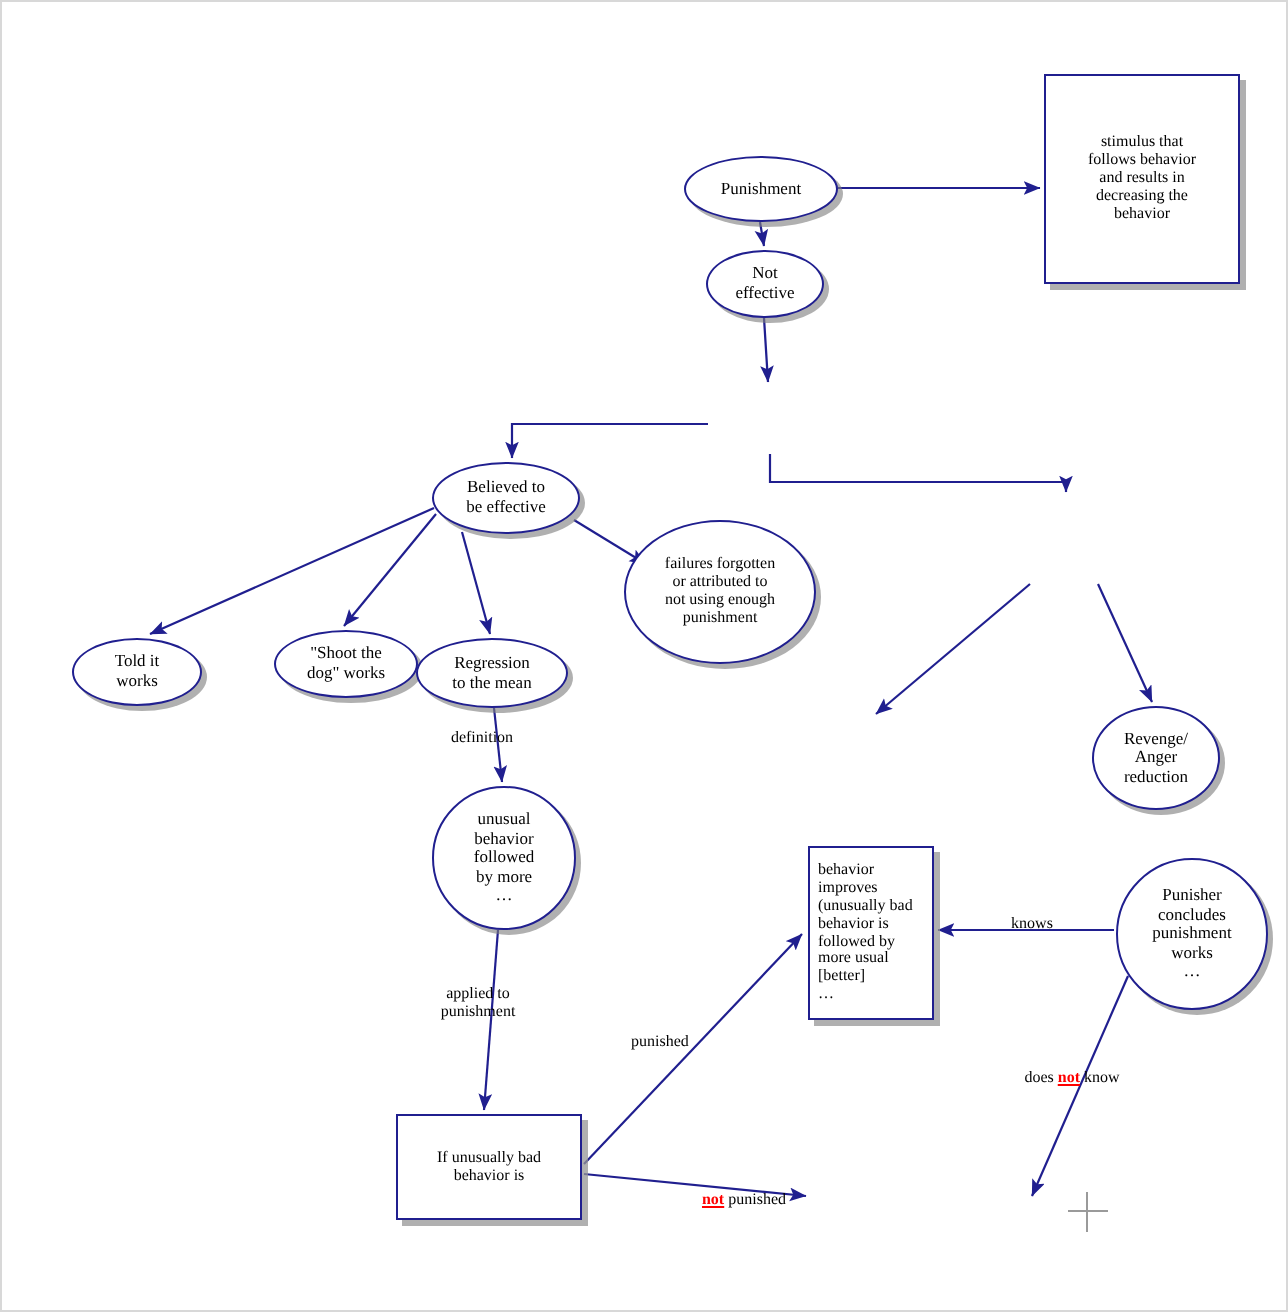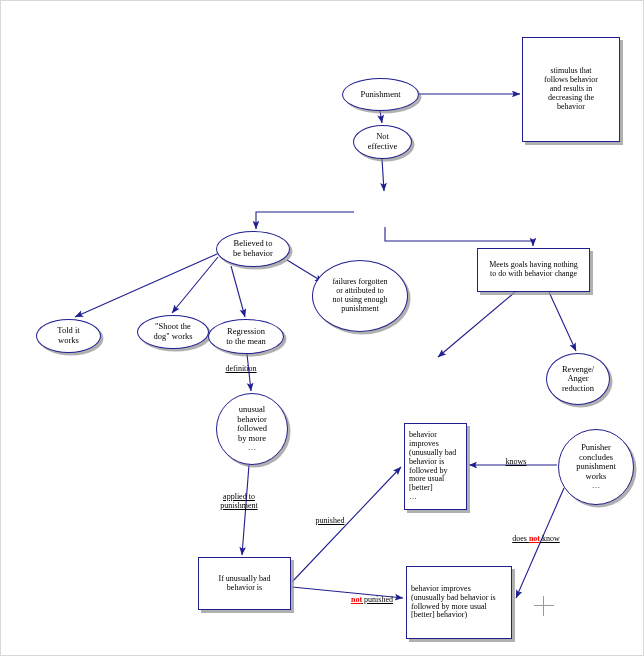--- a/index.html
+++ b/index.html
@@ -62,21 +62,20 @@
     padding: 0 4px;
   }
   .edge-label {
     position: absolute;
     color: #000000;
     background: transparent;
     white-space: pre-line;
     text-align: center;
     line-height: 1.15;
     z-index: 6;
-    text-decoration: underline;
   }
   .neg {
     color: #ff0000;
     text-decoration: underline;
     font-weight: bold;
   }
   #cursor {
     position: absolute;
     z-index: 30;
     pointer-events: none;
@@ -156,34 +155,30 @@
   </div>
 
   <div class="node ellipse" style="left:352px; top:124px; width:59px; height:34px; font-size:8.5px;">
     <span class="node-label">Not
 effective</span>
   </div>
 
 
   <div class="node ellipse" style="left:215px; top:230px; width:74px; height:36px; font-size:8.5px;">
     <span class="node-label">Believed to
-be behavior</span>
+be effective</span>
   </div>
 
   <div class="node ellipse" style="left:311px; top:259px; width:96px; height:72px; font-size:8px;">
     <span class="node-label">failures forgotten
 or attributed to
 not using enough
 punishment</span>
   </div>
 
-  <div class="node rect" style="left:476px; top:247px; width:113px; height:44px; font-size:8px;">
-    <span class="node-label">Meets goals having nothing
-to do with behavior change</span>
-  </div>
 
   <div class="node ellipse" style="left:35px; top:318px; width:65px; height:34px; font-size:8.5px;">
     <span class="node-label">Told it
 works</span>
   </div>
 
   <div class="node ellipse" style="left:136px; top:314px; width:72px; height:34px; font-size:8.5px;">
     <span class="node-label">"Shoot the
 dog" works</span>
   </div>
@@ -225,26 +220,20 @@
 punishment
 works
 …</span>
   </div>
 
   <div class="node rect" style="left:197px; top:556px; width:93px; height:53px; font-size:8px;">
     <span class="node-label">If unusually bad
 behavior is</span>
   </div>
 
-  <div class="node rect align-left" style="left:405px; top:565px; width:106px; height:73px; font-size:8px;">
-    <span class="node-label">behavior improves
-(unusually bad behavior is
-followed by more usual
-[better] behavior)</span>
-  </div>
 
   <div class="edge-label" style="left:210px; top:363px; width:60px; font-size:8px;">definition</div>
 
   <div class="edge-label" style="left:200px; top:491px; width:76px; font-size:8px;">applied to
 punishment</div>
 
   <div class="edge-label" style="left:298px; top:515px; width:62px; font-size:8px;">punished</div>
 
   <div class="edge-label" style="left:493px; top:456px; width:44px; font-size:8px;">knows</div>
 

